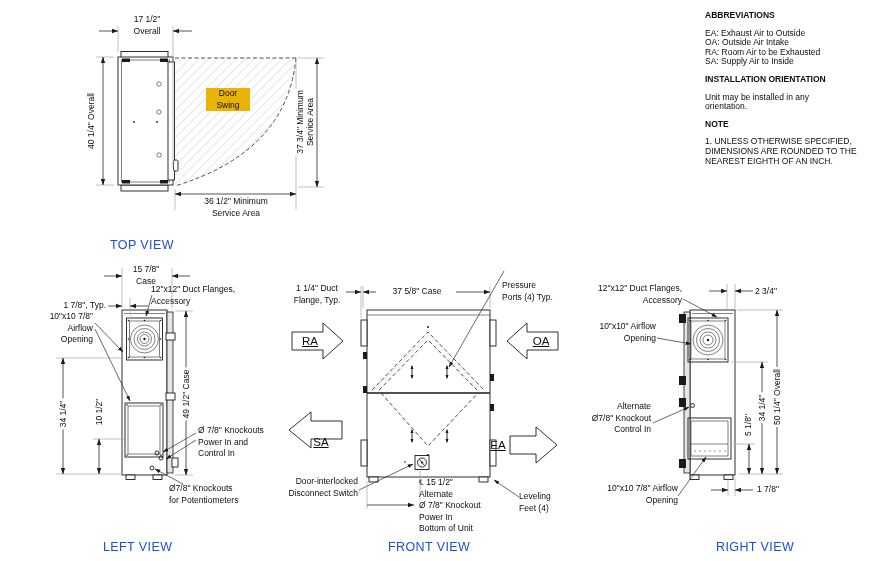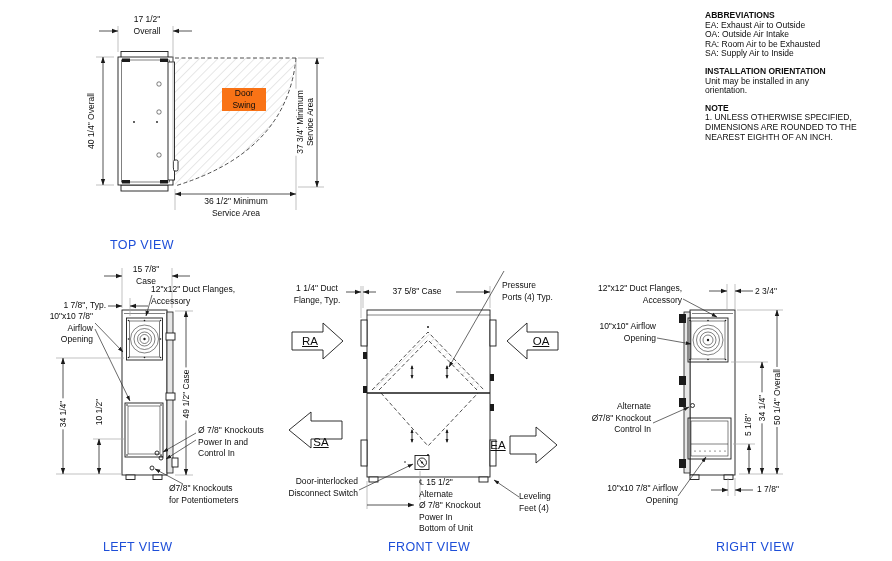--- a/index.html
+++ b/index.html
@@ -17,21 +17,21 @@
   .dash{stroke:#222;stroke-width:0.8;fill:none;stroke-dasharray:4 2.5}
   .lbl{position:absolute;font-size:8.5px;line-height:11.5px;white-space:pre-line;color:#0d0d0d;}
   .ctr{text-align:center}.rt{text-align:right}
   .vdim{position:absolute;font-size:8.5px;line-height:10px;white-space:pre-line;text-align:center;
         transform:translate(-50%,-50%) rotate(-90deg);background:#fff;padding:0 2px;color:#0d0d0d;}
   .vtitle{position:absolute;font-size:12.5px;letter-spacing:.4px;color:#1d4ed8;white-space:nowrap;}
   .flow{position:absolute;font-size:11.5px;text-align:center;color:#0d0d0d;text-decoration:underline;}
   .notes{position:absolute;left:705px;top:11px;width:186px;font-size:8.5px;line-height:9.6px;color:#0d0d0d;}
   .notes .sec{margin-bottom:8px;}
   .notes .hd{font-weight:bold;}
-  .notes .bd{white-space:pre-line;}
+  .notes .bd{white-space:pre-line;margin-top:8px;}
 </style>
 </head>
 <body>
 
 <div class="sheet">
 
   <svg class="art" width="892" height="561" viewBox="0 0 892 561">
     <defs>
       <pattern id="hatch" patternUnits="userSpaceOnUse" width="6.5" height="6.5" patternTransform="rotate(45)">
         <line x1="0" y1="0" x2="0" y2="6.5" stroke="#c4c4c4" stroke-width="0.8"></line>
@@ -261,21 +261,21 @@
       <line x1="683" y1="299" x2="717" y2="317" class="ldr" marker-end="url(#ar)"></line>
       <line x1="657" y1="338" x2="691" y2="344" class="ldr" marker-end="url(#ar)"></line>
       <line x1="653" y1="423" x2="689" y2="407" class="ldr" marker-end="url(#ar)"></line>
       <line x1="678" y1="496" x2="706" y2="457" class="ldr" marker-end="url(#ar)"></line>
     </g>
   </svg>
 
   <div class="lbl ctr" style="left:112px;top:14px;width:70px">17 1/2"
 Overall</div>
   <div class="vdim" style="left:91px;top:121px">40 1/4" Overall</div>
-  <div class="lbl ctr" style="left:222px;top:88px;width:44px;background:#f97316">Door
+  <div class="lbl ctr" style="left:206px;top:88px;width:44px;background:#eab308">Door
 Swing</div>
   <div class="vdim" style="left:305px;top:122px">37 3/4" Minimum
 Service Area</div>
   <div class="lbl ctr" style="left:186px;top:196px;width:100px">36 1/2" Minimum
 Service Area</div>
   <div class="vtitle" style="left:110px;top:238px">TOP VIEW</div>
 
   <div class="lbl ctr" style="left:116px;top:264px;width:60px">15 7/8"
 Case</div>
   <div class="lbl rt" style="left:46px;top:300px;width:60px">1 7/8", Typ.</div>

